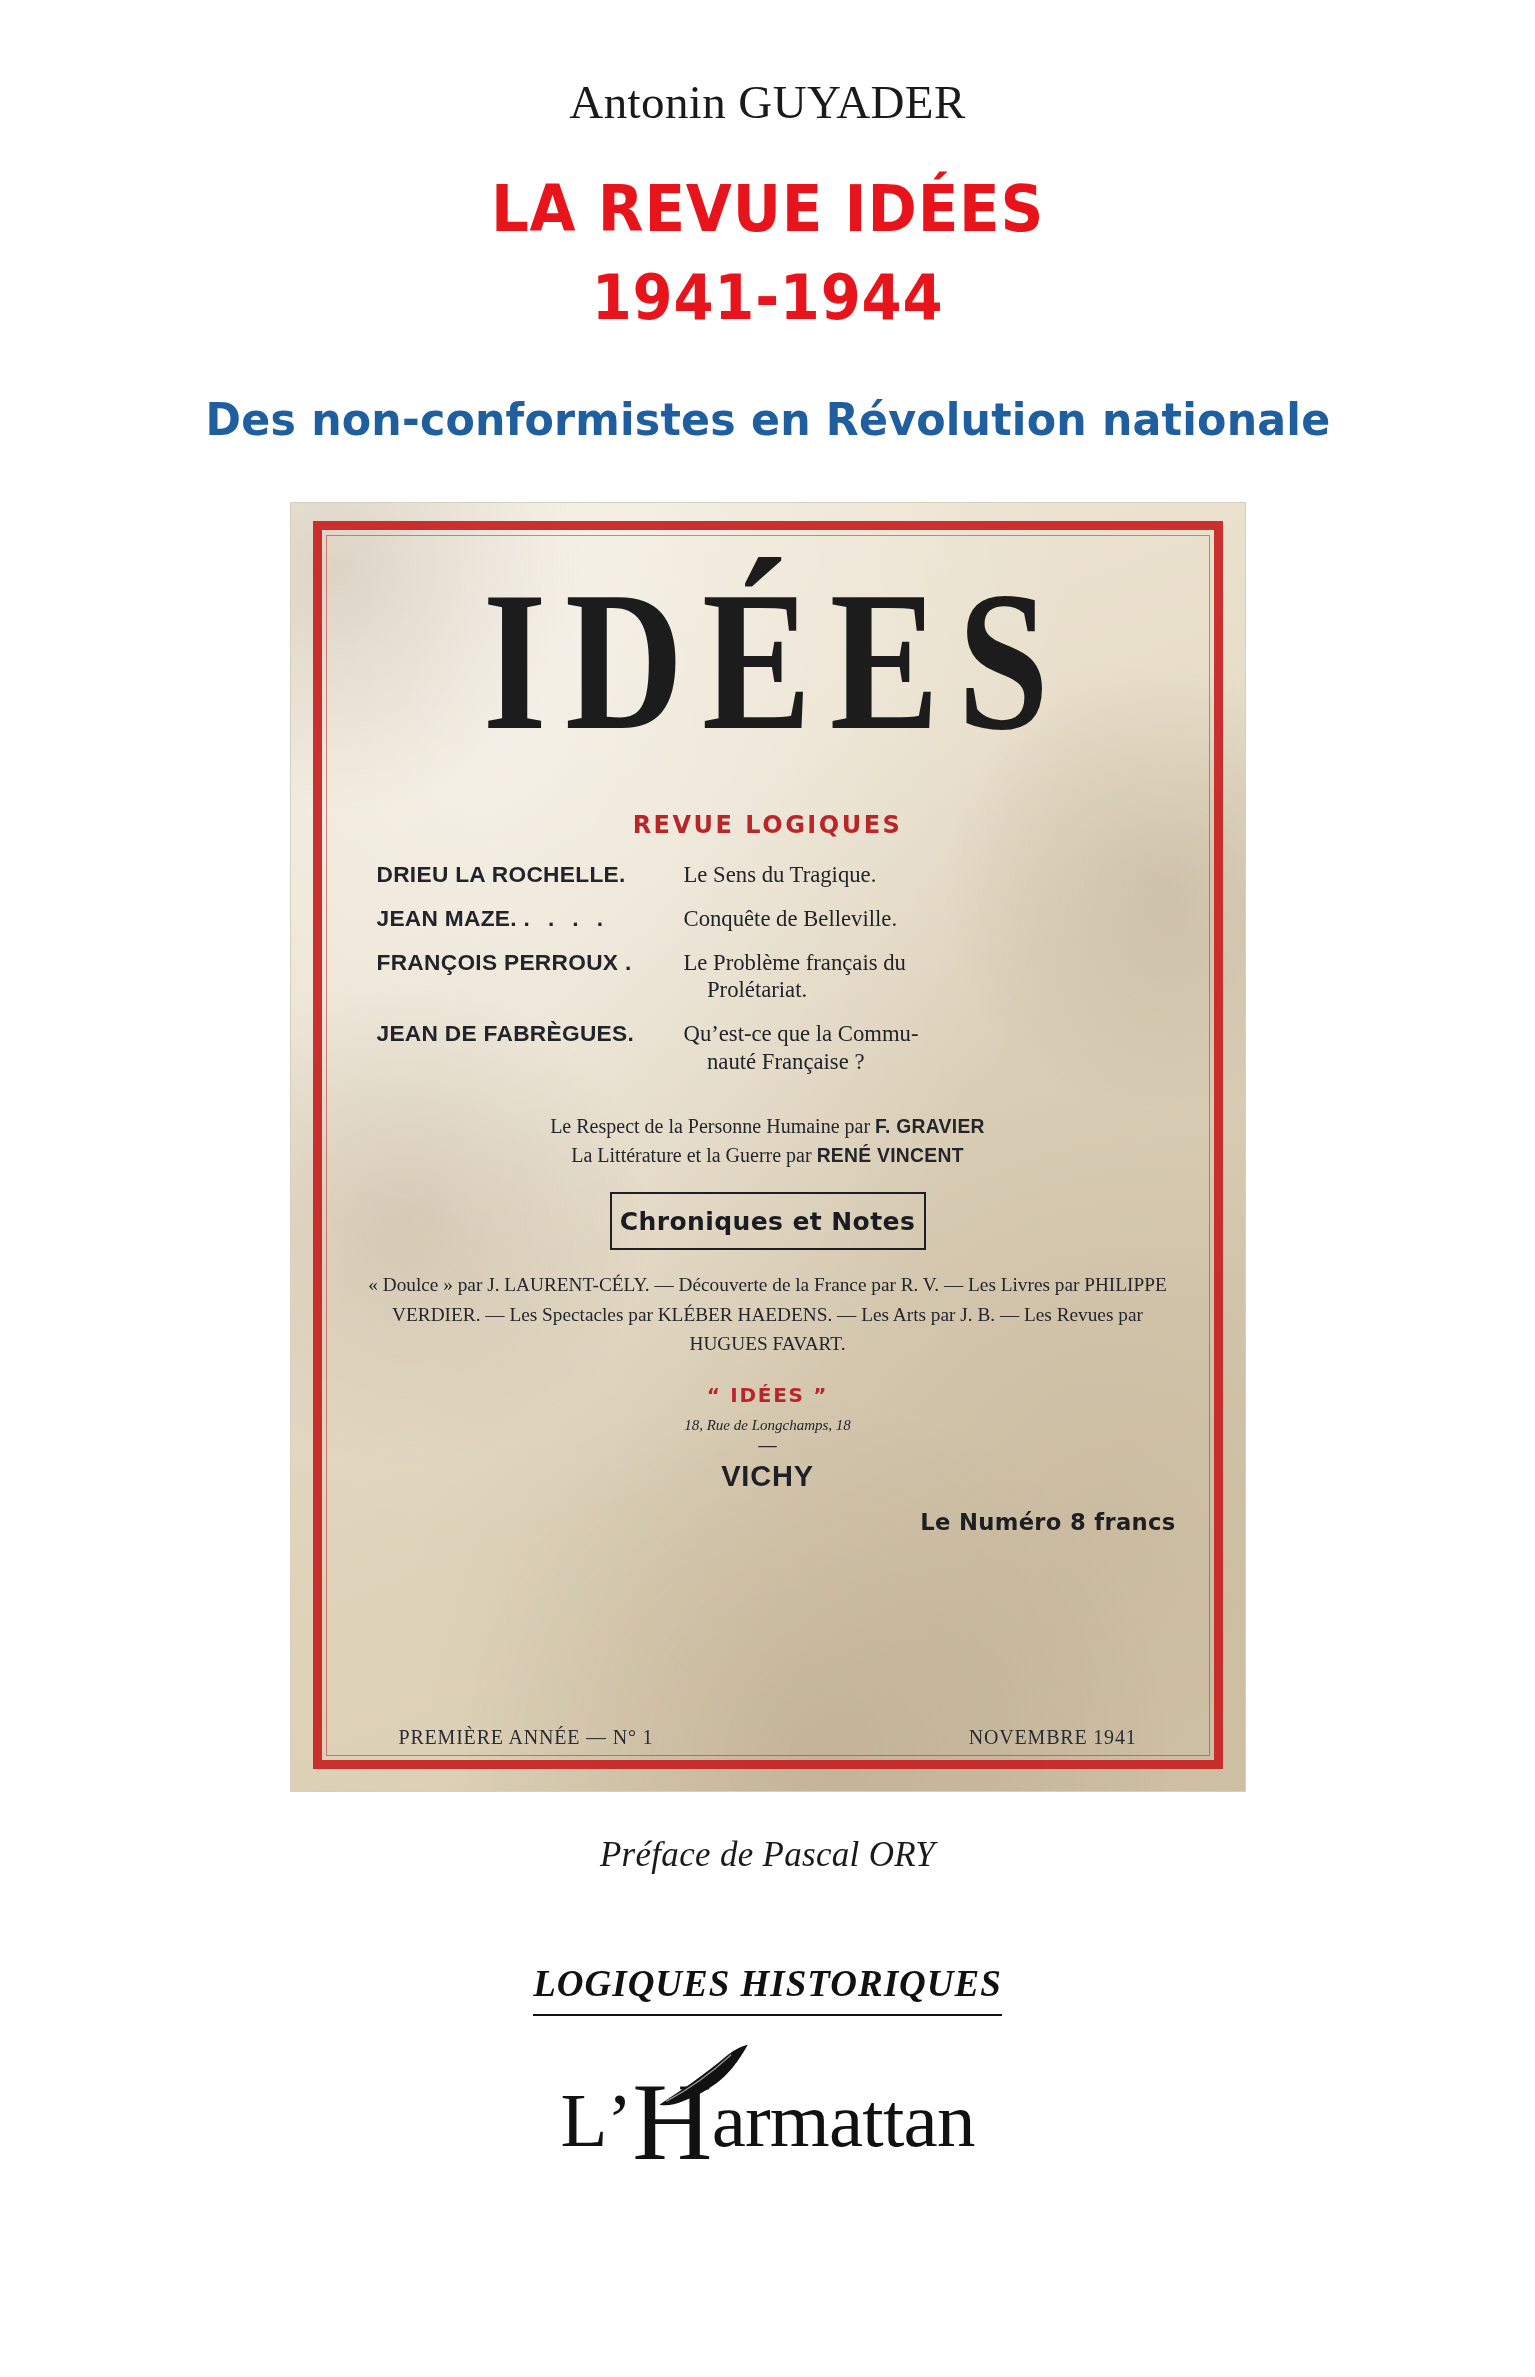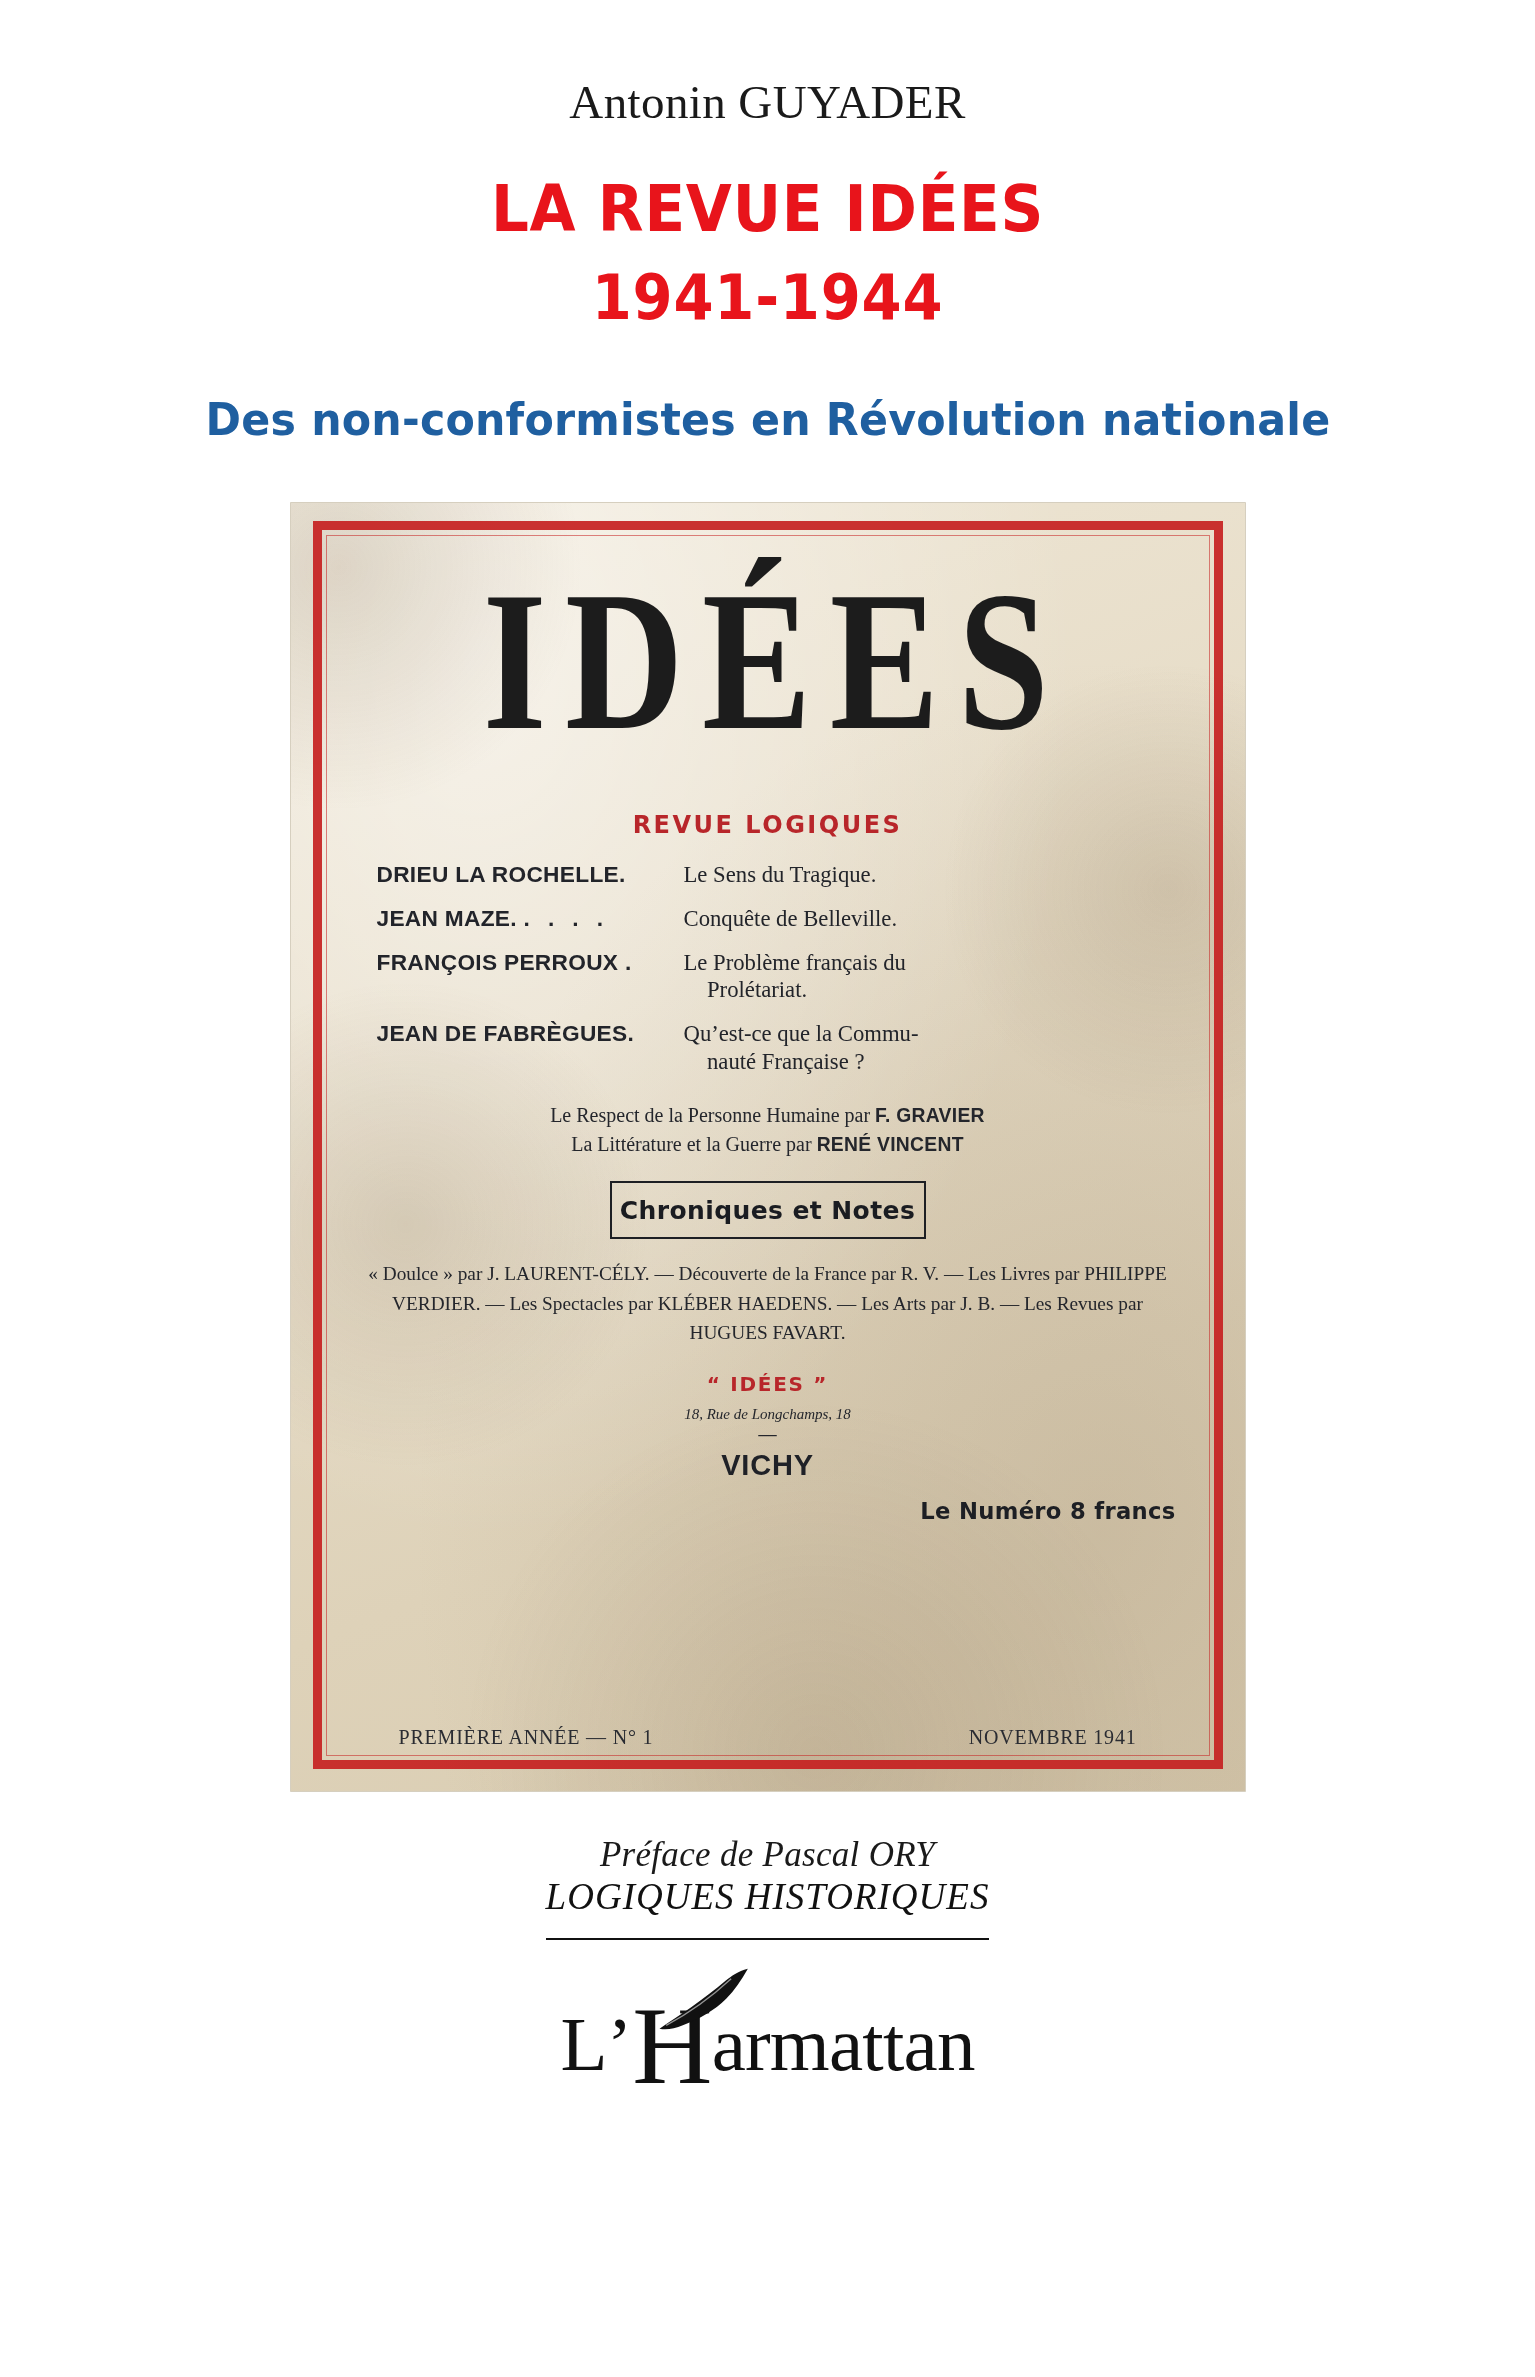--- a/index.html
+++ b/index.html
@@ -173,21 +173,21 @@
   }
   .mag-row .ti {
     font-family: "Liberation Serif", serif;
     font-size: 22.7px;
     flex: 1 1 auto;
     padding-left: 5px;
   }
   .mag-row .ti .ln2 { display: block; padding-left: 23.5px; }
 
   .mag-credits {
-    margin-top: 10px;
+    margin-top: 21px;
     text-align: center;
     font-family: "Liberation Serif", serif;
     font-size: 20px;
     line-height: 1.45;
     color: #24262c;
   }
   .mag-credits b { font-family: "Liberation Sans", sans-serif; font-size: 19.3px; letter-spacing: 0.3px;}
 
   .mag-chron {
     margin: 22px auto 0 auto;
@@ -277,28 +277,29 @@
     margin-top: 44px;
     font-family: "Liberation Serif", serif;
     font-style: italic;
     font-size: 35px;
     color: #1a1a1a;
     letter-spacing: 0.3px;
   }
 
   
   .collection {
+    margin-top: 87px;
     font-family: "Liberation Serif", serif;
     font-style: italic;
-    font-weight: 400;
+    font-weight: 700;
     font-size: 37px;
     letter-spacing: 1px;
     color: #111111;
     border-bottom: 2.5px solid #111111;
-    padding-bottom: 20px;
+    padding-bottom: 9px;
   }
 
   
   .publisher {
     margin-top: 57px;
     position: relative;
     font-family: "Liberation Serif", serif;
     font-size: 77px;
     color: #111111;
     letter-spacing: -0.8px;

